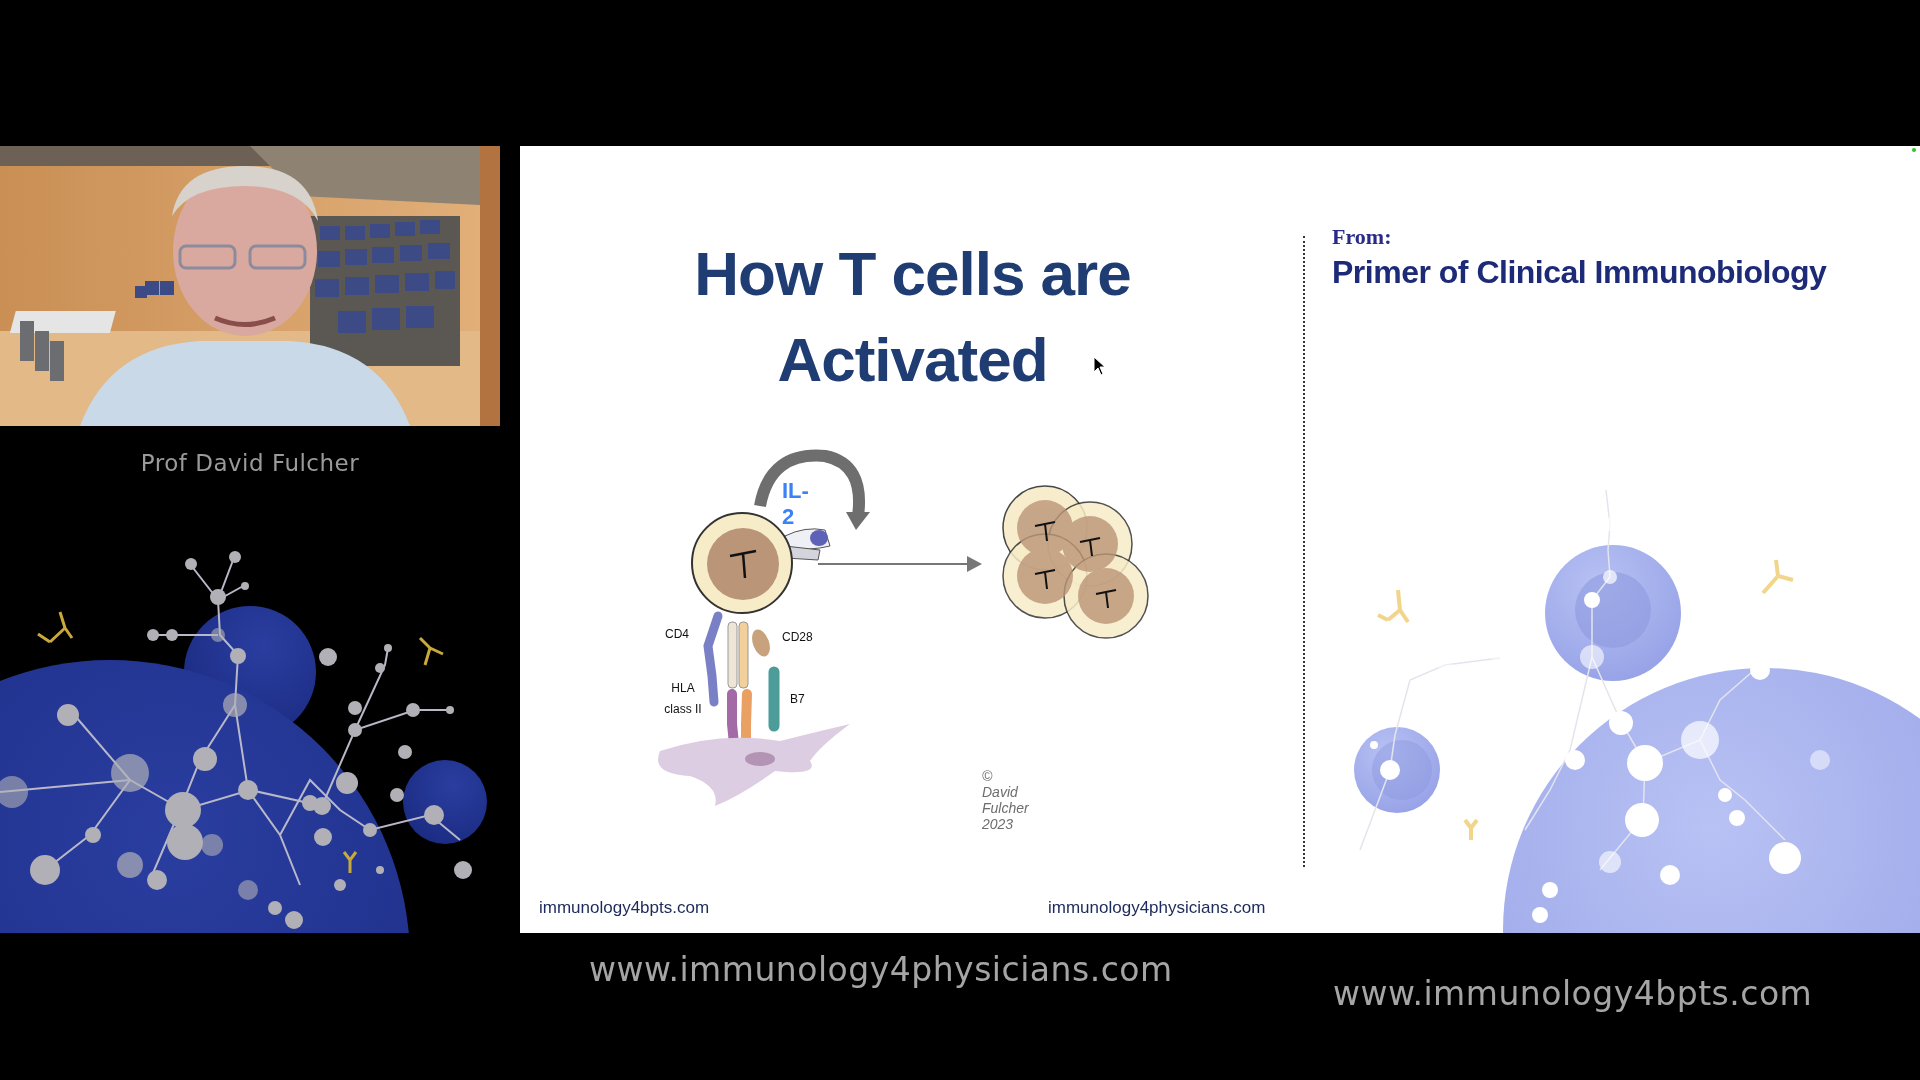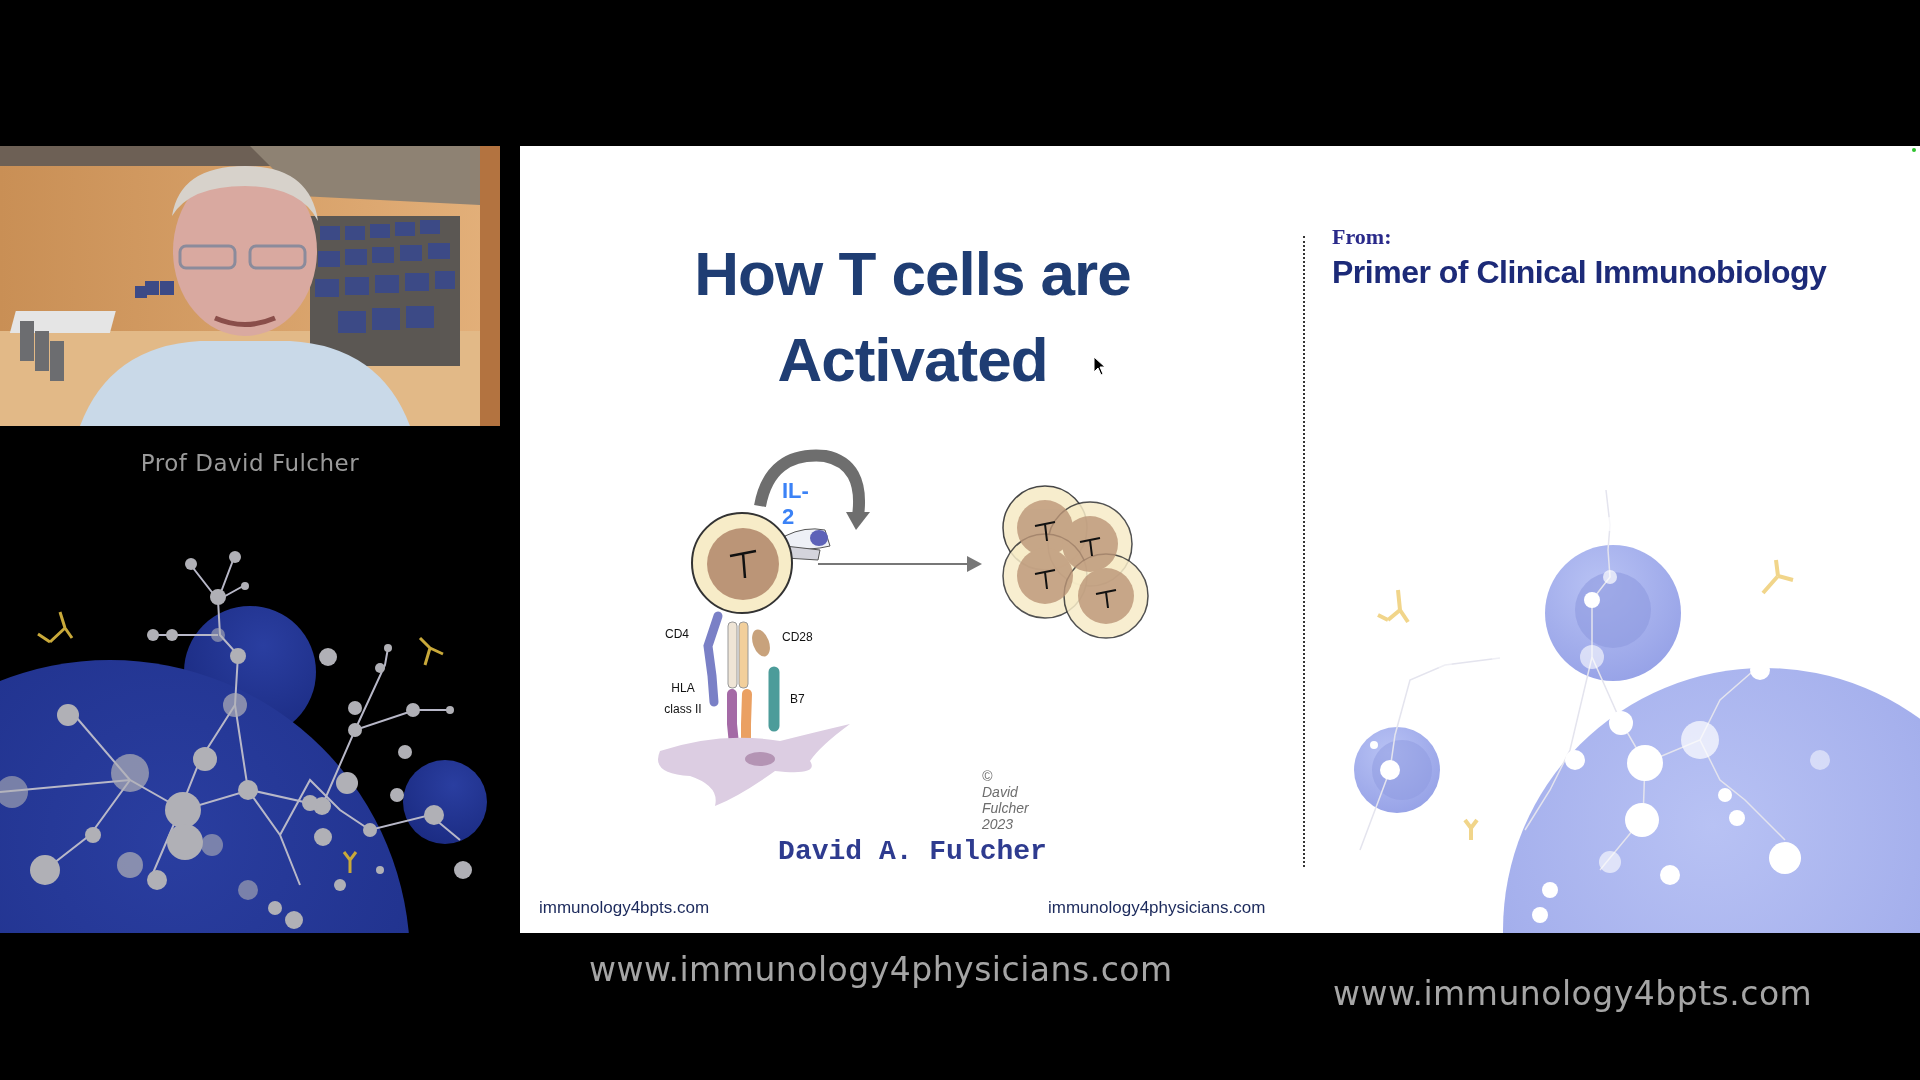--- a/index.html
+++ b/index.html
@@ -218,21 +218,20 @@
     <div class="diag-label" style="left:145px;top:478px;">CD4</div>
     <div class="diag-label" style="left:262px;top:481px;">CD28</div>
     <div class="diag-label" style="left:128px;top:532px;width:70px;text-align:center;">
       <div>HLA</div>
       <div>class II</div>
     </div>
     <div class="diag-label" style="left:270px;top:543px;">B7</div>
     <div id="copyright">© David Fulcher 2023</div>
   </div>
 
-  <div id="author">David A. Fulcher</div>
   <div class="slide-url" style="left:19px;">immunology4bpts.com</div>
   <div class="slide-url" style="left:528px;">immunology4physicians.com</div>
 
   <div id="divider"></div>
 
   <div id="from-label">From:</div>
   <div id="book-title">Primer of Clinical Immunobiology</div>
 
   <svg width="620" height="480" viewBox="0 0 620 480" style="position:absolute;left:780px;top:314px;">
     <defs>

